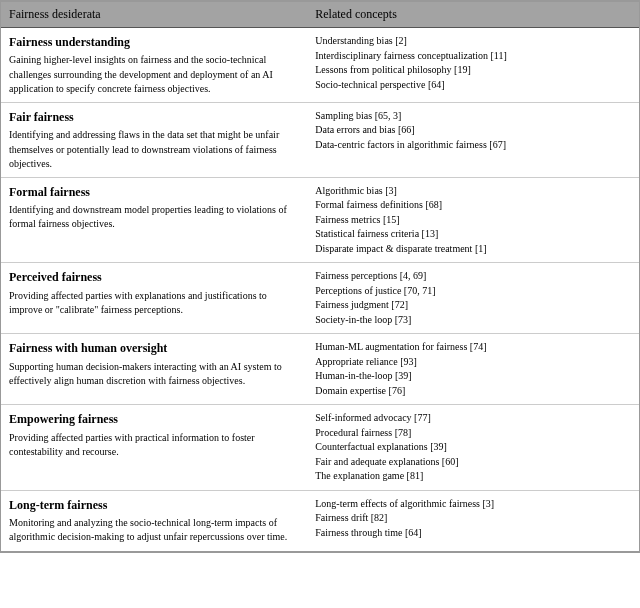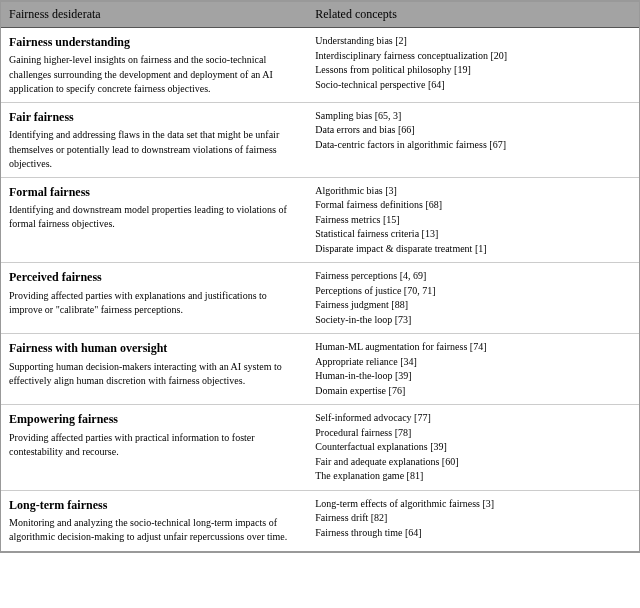--- a/index.html
+++ b/index.html
@@ -74,21 +74,21 @@
     </thead>
     <tbody id="table-body">
     <tr>
           <td>
             <span class="row-title">Fairness understanding</span>
             <span class="row-desc">Gaining higher-level insights on fairness and the socio-technical challenges surrounding the development and deployment of an AI application to specify concrete fairness objectives.</span>
           </td>
           <td>
             <ul class="related-list">
               <li>Understanding bias [2]</li>
-              <li>Interdisciplinary fairness conceptualization [20]</li>
+              <li>Interdisciplinary fairness conceptualization [11]</li>
               <li>Lessons from political philosophy [19]</li>
               <li>Socio-technical perspective [64]</li>
             </ul>
           </td>
         </tr>
         <tr>
           <td>
             <span class="row-title">Fair fairness</span>
             <span class="row-desc">Identifying and addressing flaws in the data set that might be unfair themselves or potentially lead to downstream violations of fairness objectives.</span>
           </td>
@@ -117,34 +117,34 @@
         </tr>
         <tr>
           <td>
             <span class="row-title">Perceived fairness</span>
             <span class="row-desc">Providing affected parties with explanations and justifications to improve or "calibrate" fairness perceptions.</span>
           </td>
           <td>
             <ul class="related-list">
               <li>Fairness perceptions [4, 69]</li>
               <li>Perceptions of justice [70, 71]</li>
-              <li>Fairness judgment [88]</li>
+              <li>Fairness judgment [72]</li>
               <li>Society-in-the loop [73]</li>
             </ul>
           </td>
         </tr>
         <tr>
           <td>
             <span class="row-title">Fairness with human oversight</span>
             <span class="row-desc">Supporting human decision-makers interacting with an AI system to effectively align human discretion with fairness objectives.</span>
           </td>
           <td>
             <ul class="related-list">
               <li>Human-ML augmentation for fairness [74]</li>
-              <li>Appropriate reliance [34]</li>
+              <li>Appropriate reliance [93]</li>
               <li>Human-in-the-loop [39]</li>
               <li>Domain expertise [76]</li>
             </ul>
           </td>
         </tr>
         <tr>
           <td>
             <span class="row-title">Empowering fairness</span>
             <span class="row-desc">Providing affected parties with practical information to foster contestability and recourse.</span>
           </td>

